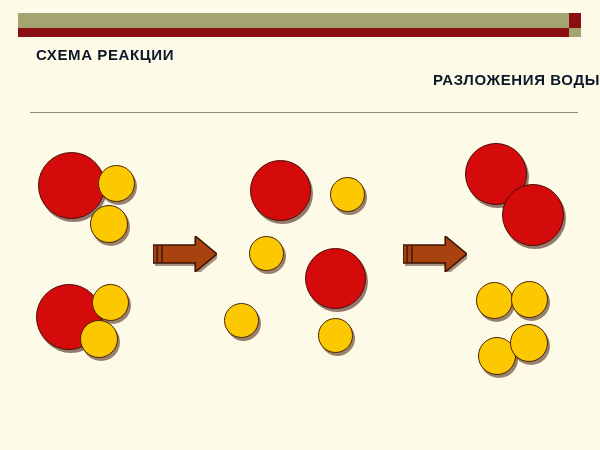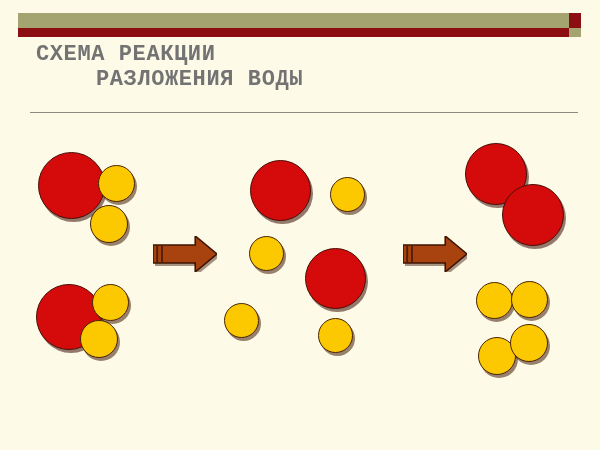--- a/index.html
+++ b/index.html
@@ -55,30 +55,30 @@
   }
 
   
   .title-block {
     position: absolute;
     left: 0;
     top: 42px;
     width: 600px;
   }
   .title-line {
-    font-family: Liberation Mono, monospace;
+    font-family: Liberation Sans, sans-serif;
     font-weight: bold;
-    font-size: 22px;
+    font-size: 15px;
     letter-spacing: 0.6px;
-    color: #737373;
+    color: #0f172a;
     line-height: 25px;
     white-space: nowrap;
   }
   .title-line.l1 { padding-left: 36px; }
-  .title-line.l2 { padding-left: 96px; }
+  .title-line.l2 { padding-left: 96px; text-align: right; }
 
   .divider {
     position: absolute;
     left: 30px;
     top: 112px;
     width: 548px;
     height: 1px;
     background: #8a8a7e;
   }
 

